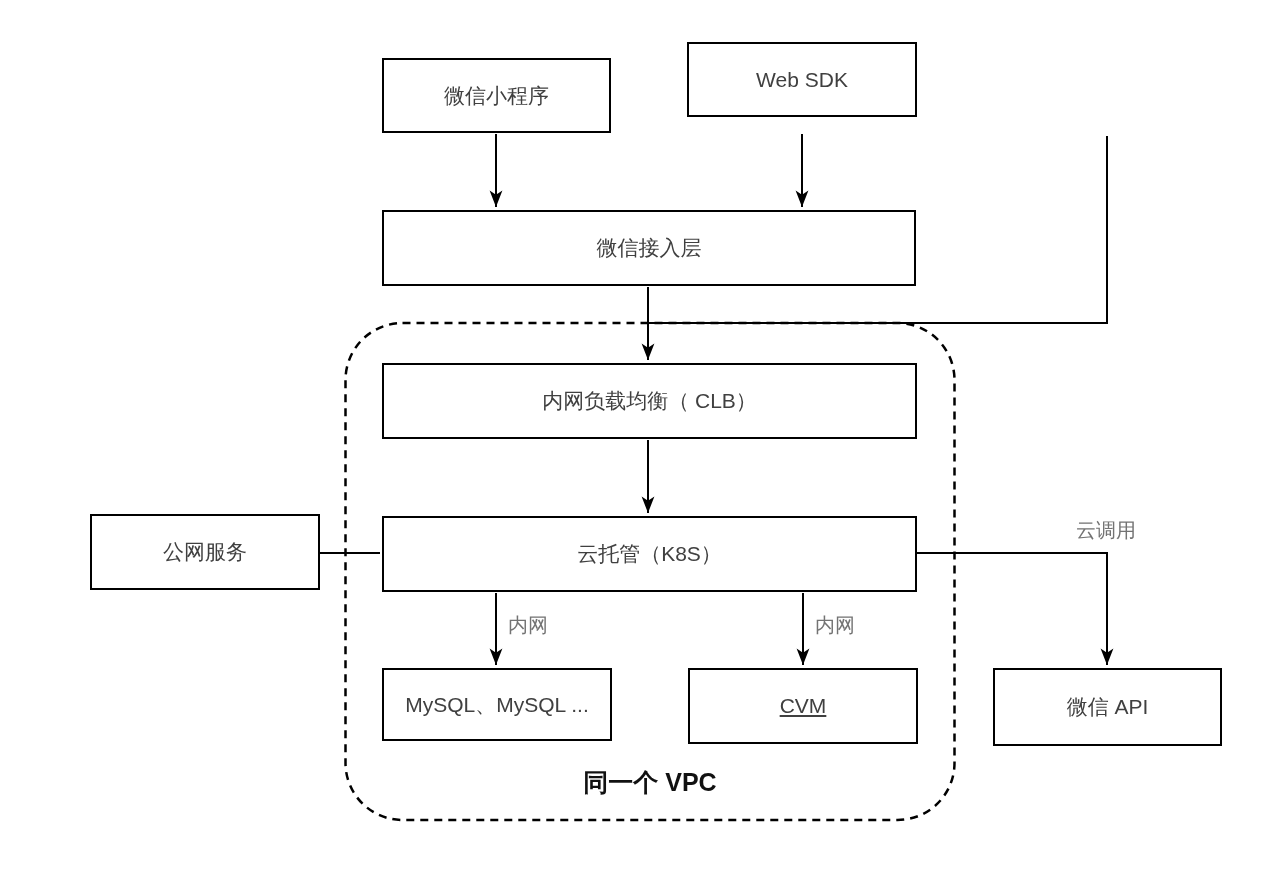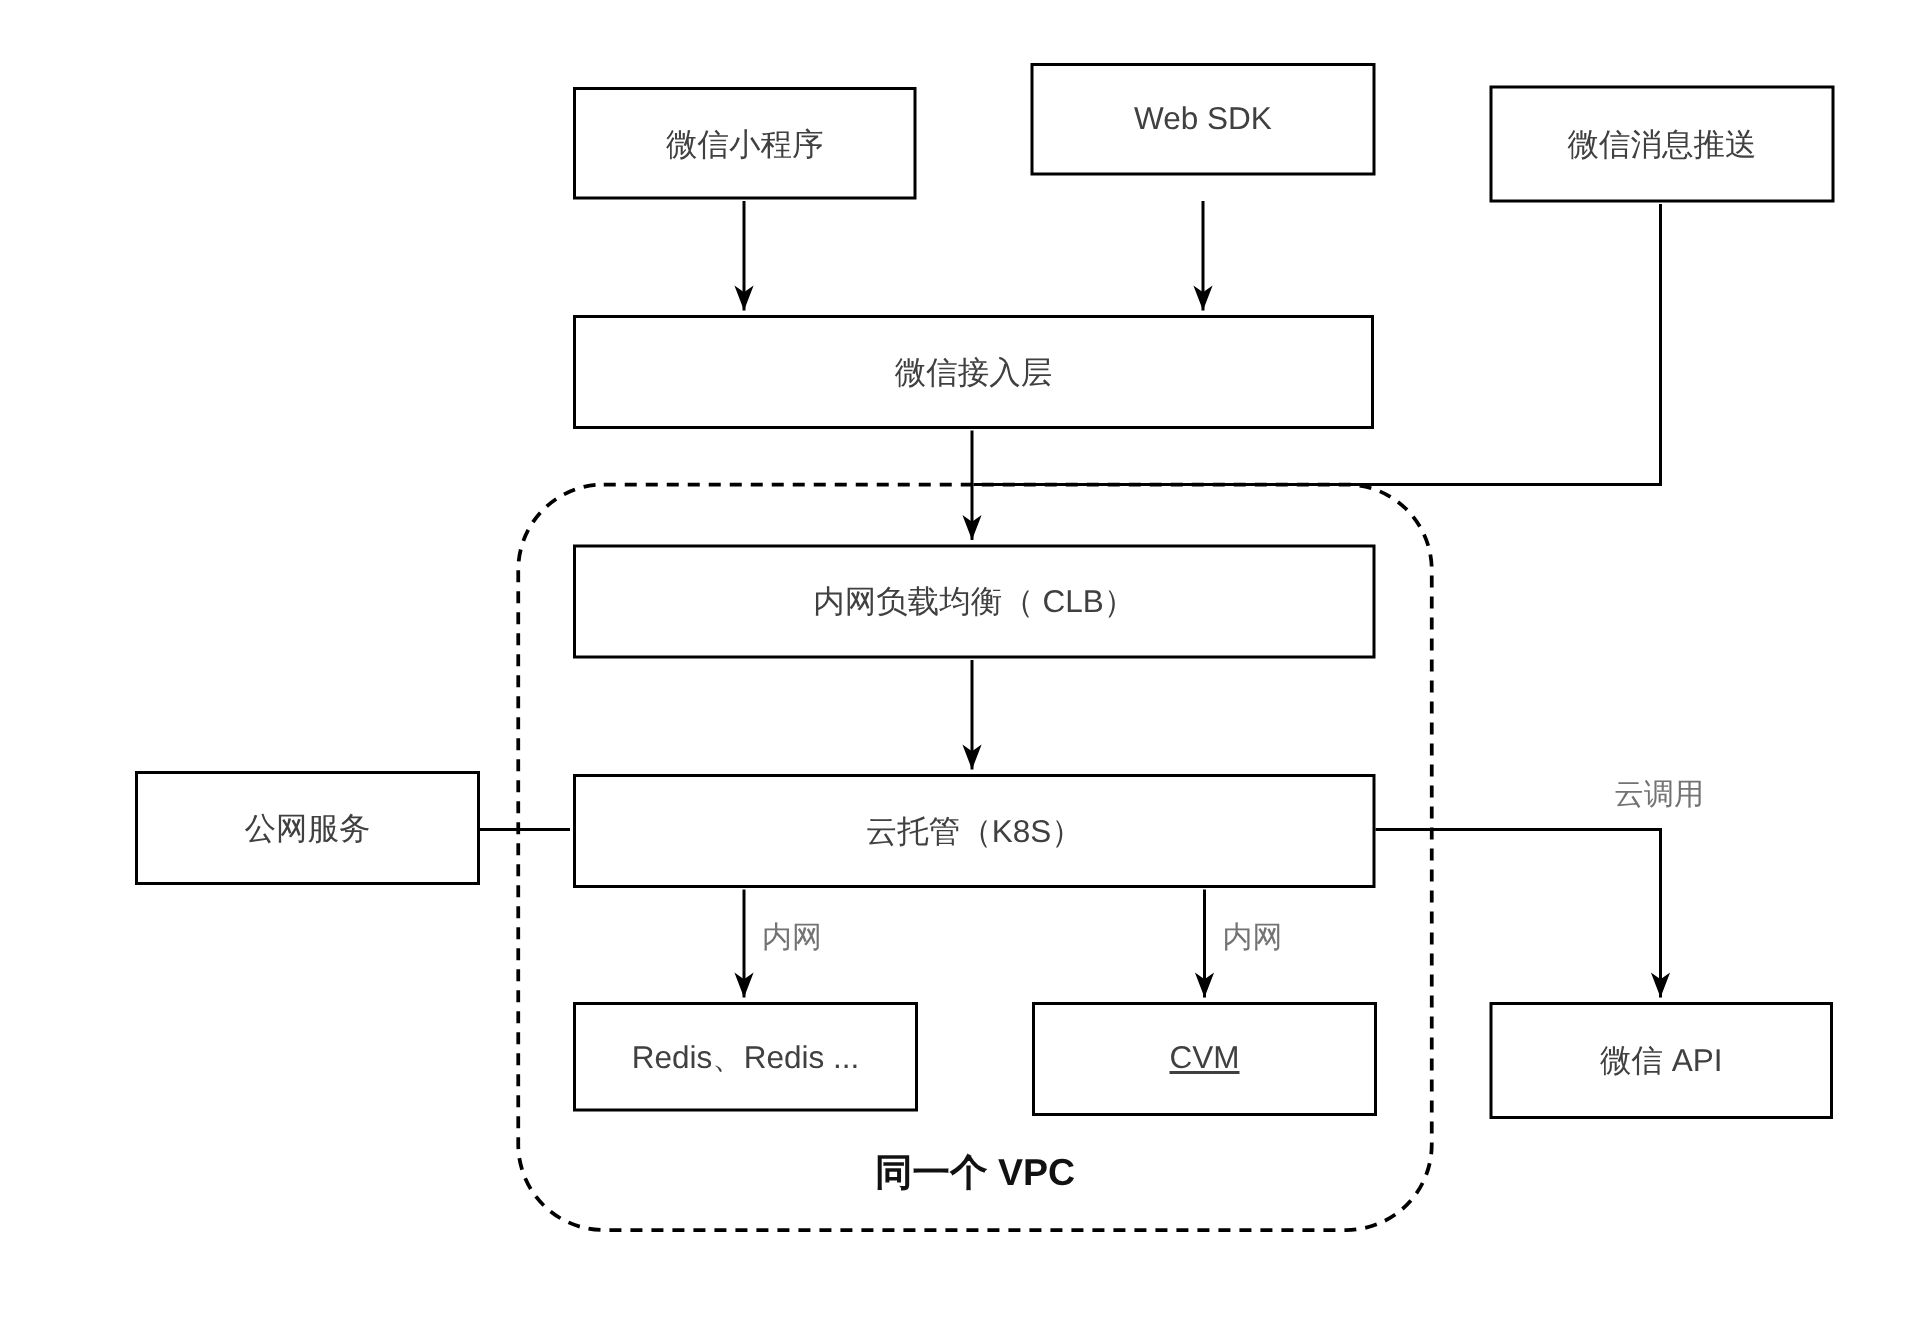--- a/index.html
+++ b/index.html
@@ -71,26 +71,25 @@
 
     <line x1="496" y1="593" x2="496" y2="665" stroke="#000000" stroke-width="2" marker-end="url(#arw)"></line>
 
     <line x1="803" y1="593" x2="803" y2="665" stroke="#000000" stroke-width="2" marker-end="url(#arw)"></line>
 
     <path d="M916,553 L1107,553 L1107,665" fill="none" stroke="#000000" stroke-width="2" marker-end="url(#arw)"></path>
   </svg>
 
   <div class="node" id="n-mini">微信小程序</div>
   <div class="node" id="n-sdk">Web SDK</div>
-  <div class="node" id="n-push">微信消息推送</div>
   <div class="node" id="n-access">微信接入层</div>
   <div class="node" id="n-clb">内网负载均衡（ CLB）</div>
   <div class="node" id="n-k8s">云托管（K8S）</div>
   <div class="node" id="n-public">公网服务</div>
-  <div class="node" id="n-mysql">Redis、Redis ...</div>
+  <div class="node" id="n-mysql">MySQL、MySQL ...</div>
   <div class="node" id="n-cvm">CVM</div>
   <div class="node" id="n-api">微信 API</div>
 
   <div class="edge-label" id="l-intranet-left">内网</div>
   <div class="edge-label" id="l-intranet-right">内网</div>
   <div class="edge-label" id="l-cloudcall">云调用</div>
   <div class="edge-label" id="l-vpc">同一个 VPC</div>
 
 </div>
 

